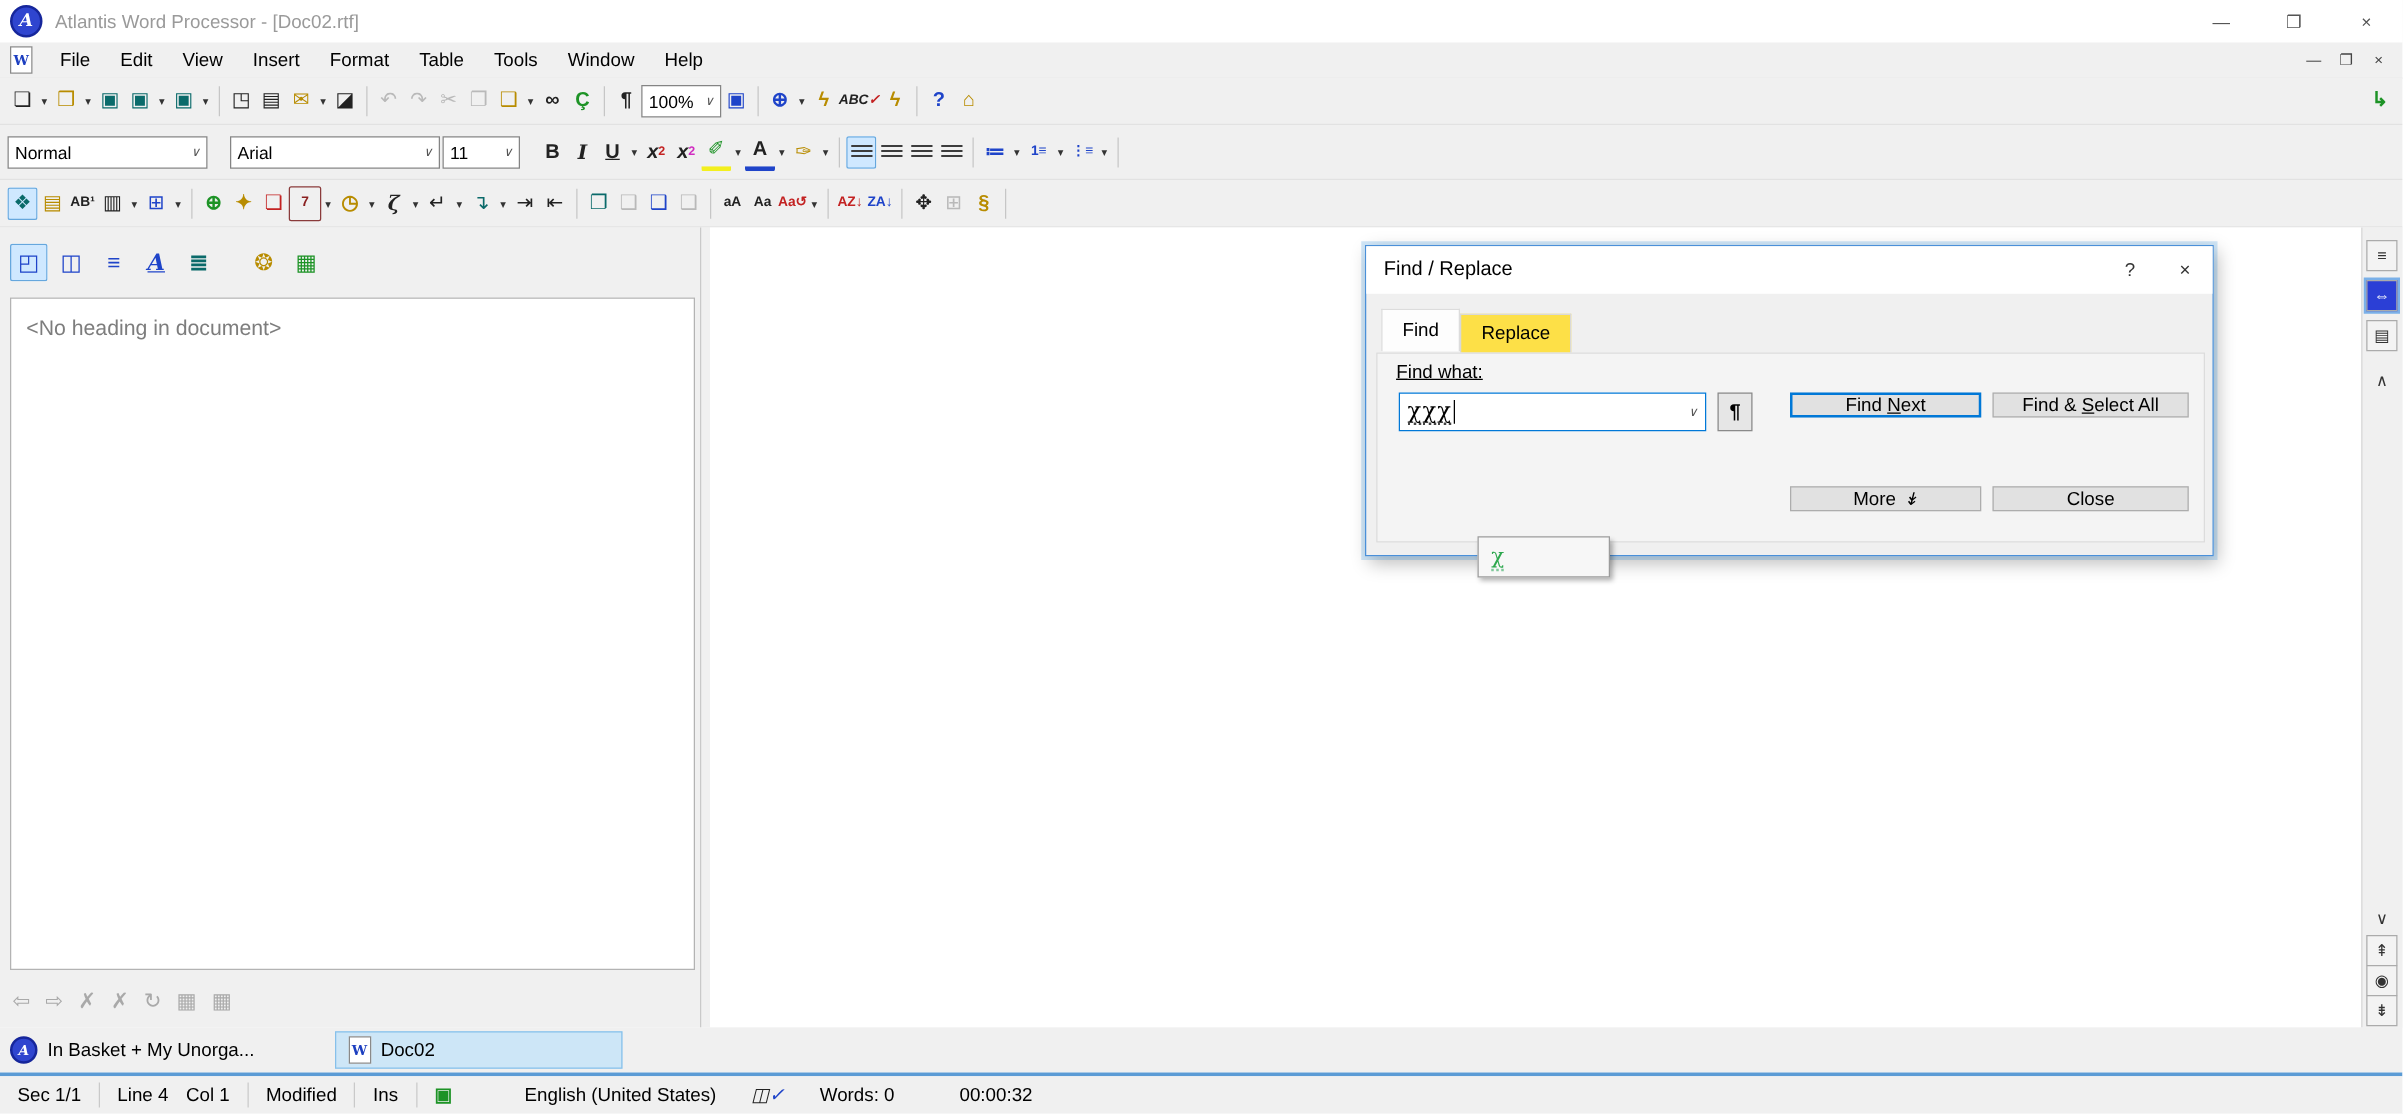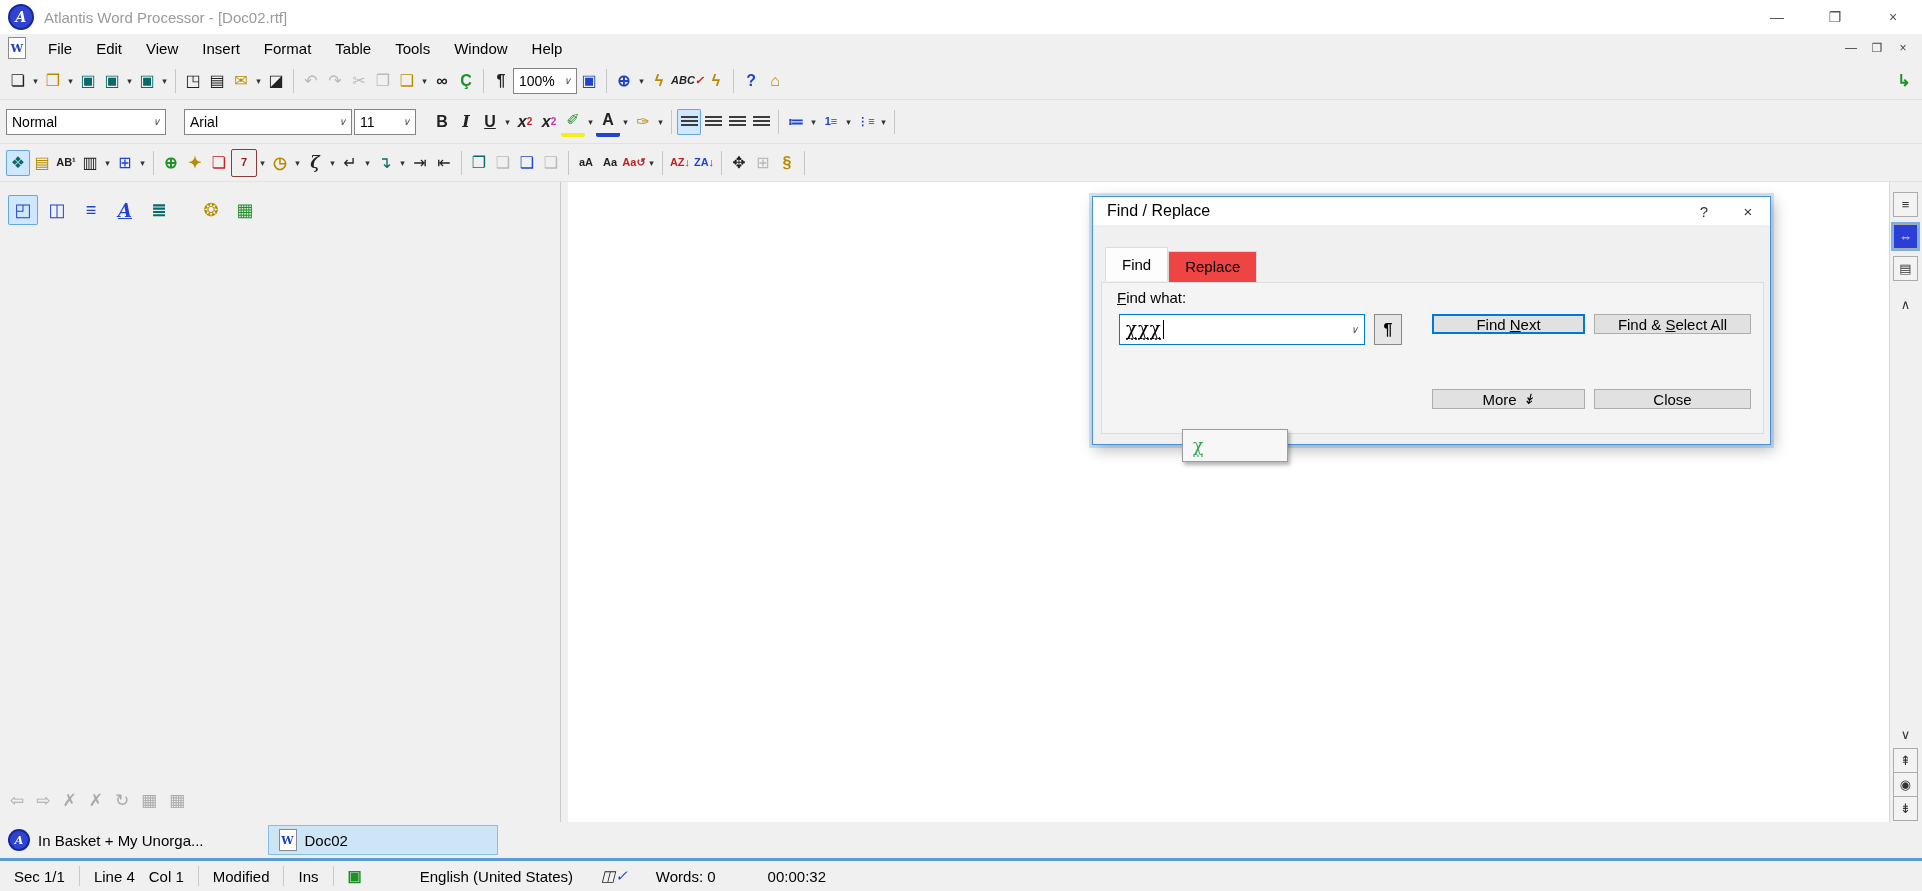--- a/index.html
+++ b/index.html
@@ -53,29 +53,29 @@
   .mainarea{position:absolute;left:568px;top:0;width:1322px;height:640px;background:#fff;}
   .rstrip{position:absolute;right:0;top:0;width:32px;height:640px;background:#f0f0f0;border-left:1px solid #d7d7d7;}
   .rbtn{position:absolute;left:3px;width:25px;height:25px;display:flex;align-items:center;justify-content:center;font-size:13px;color:#333;
     background:#f3f3f3;border:1px solid #ababab;box-sizing:border-box;}
   .rbtn.sel{background:#2b3fd6;color:#fff;box-shadow:0 0 0 2px #7ab0e8;}
   .rbtn.flat{border:none;background:transparent;}
 
   
   .dialog{position:absolute;left:1092px;top:196px;width:679px;height:249px;background:#f0f0f0;border:1px solid #4a90d9;
     box-shadow:0 0 0 3px rgba(0,120,215,.18),3px 5px 14px rgba(0,0,0,.28);box-sizing:border-box;}
-  .dtitle{position:absolute;left:0;top:0;width:100%;height:28px;background:#fff;display:flex;align-items:center;justify-content:space-between;}
+  .dtitle{position:absolute;left:0;top:0;width:100%;height:38px;background:#fff;display:flex;align-items:center;justify-content:space-between;}
   .dtitle .t{margin-left:14px;font-size:16px;}
   .dbtn{width:44px;height:40px;display:flex;align-items:center;justify-content:center;font-size:15px;color:#333;}
   .dbtn.q{margin-left:auto;}
   .tabs{position:absolute;left:12px;top:50px;display:flex;}
-  .tab{padding:6px 16px;font-size:15px;background:#ef4444;border:1px solid #d9d9d9;border-bottom:none;position:relative;top:4px;}
+  .tab{padding:6px 16px;font-size:15px;background:#fde047;border:1px solid #d9d9d9;border-bottom:none;position:relative;top:4px;}
   .tab.active{background:#fdfdfd;border:1px solid #dcdcdc;border-bottom:none;top:0;padding:8px 16px;z-index:3;}
   .tabpage{position:absolute;left:8px;top:85px;width:663px;height:152px;background:#f4f4f4;border:1px solid #dcdcdc;box-sizing:border-box;}
-  .fw-label{position:absolute;left:15px;top:6px;font-size:15px;}
+  .fw-label{position:absolute;left:15px;top:6px;font-size:15px;text-decoration:underline;}
   .comboinput{position:absolute;left:17px;top:31px;width:246px;height:31px;background:#fff;border:1px solid #0078d7;box-sizing:border-box;
     display:flex;align-items:center;padding:0 6px;}
   .fchar{font-family:"DejaVu Serif",serif;font-size:18px;border-bottom:2px dotted #444;margin-right:1px;line-height:1;}
   .caret{width:1px;height:19px;background:#000;margin-left:1px;}
   .comboinput .ca{margin-left:auto;}
   .pilbtn{position:absolute;left:272px;top:31px;width:28px;height:31px;background:#e6e6e6;border:1px solid #8a8a8a;box-sizing:border-box;
     display:flex;align-items:center;justify-content:center;font-size:16px;font-weight:bold;}
   .btn{position:absolute;height:20px;background:#e1e1e1;border:1px solid #adadad;box-sizing:border-box;font-size:15px;
     display:flex;align-items:center;justify-content:center;font-family:"Liberation Sans",sans-serif;}
   .btn.primary{border:2px solid #0078d7;}
@@ -288,20 +288,23 @@
     <div class="leftpanel">
       <div class="ptb">
         <span class="picn on c-blue">◰</span>
         <span class="picn c-blue">◫</span>
         <span class="picn c-blue bold">≡</span>
         <span class="picn c-blue bold und ital">A</span>
         <span class="picn c-teal bold">≣</span>
         <span class="picn c-gold" style="margin-left:18px">❂</span>
         <span class="picn c-green">▦</span>
       </div>
+      <div class="plist">
+        <div class="noheading">&lt;No heading in document&gt;</div>
+      </div>
       <div class="pnav">
         <span>⇦</span>
         <span>⇨</span>
         <span>✗</span>
         <span>✗</span>
         <span>↻</span>
         <span>▦</span>
         <span>▦</span>
       </div>
     </div>

